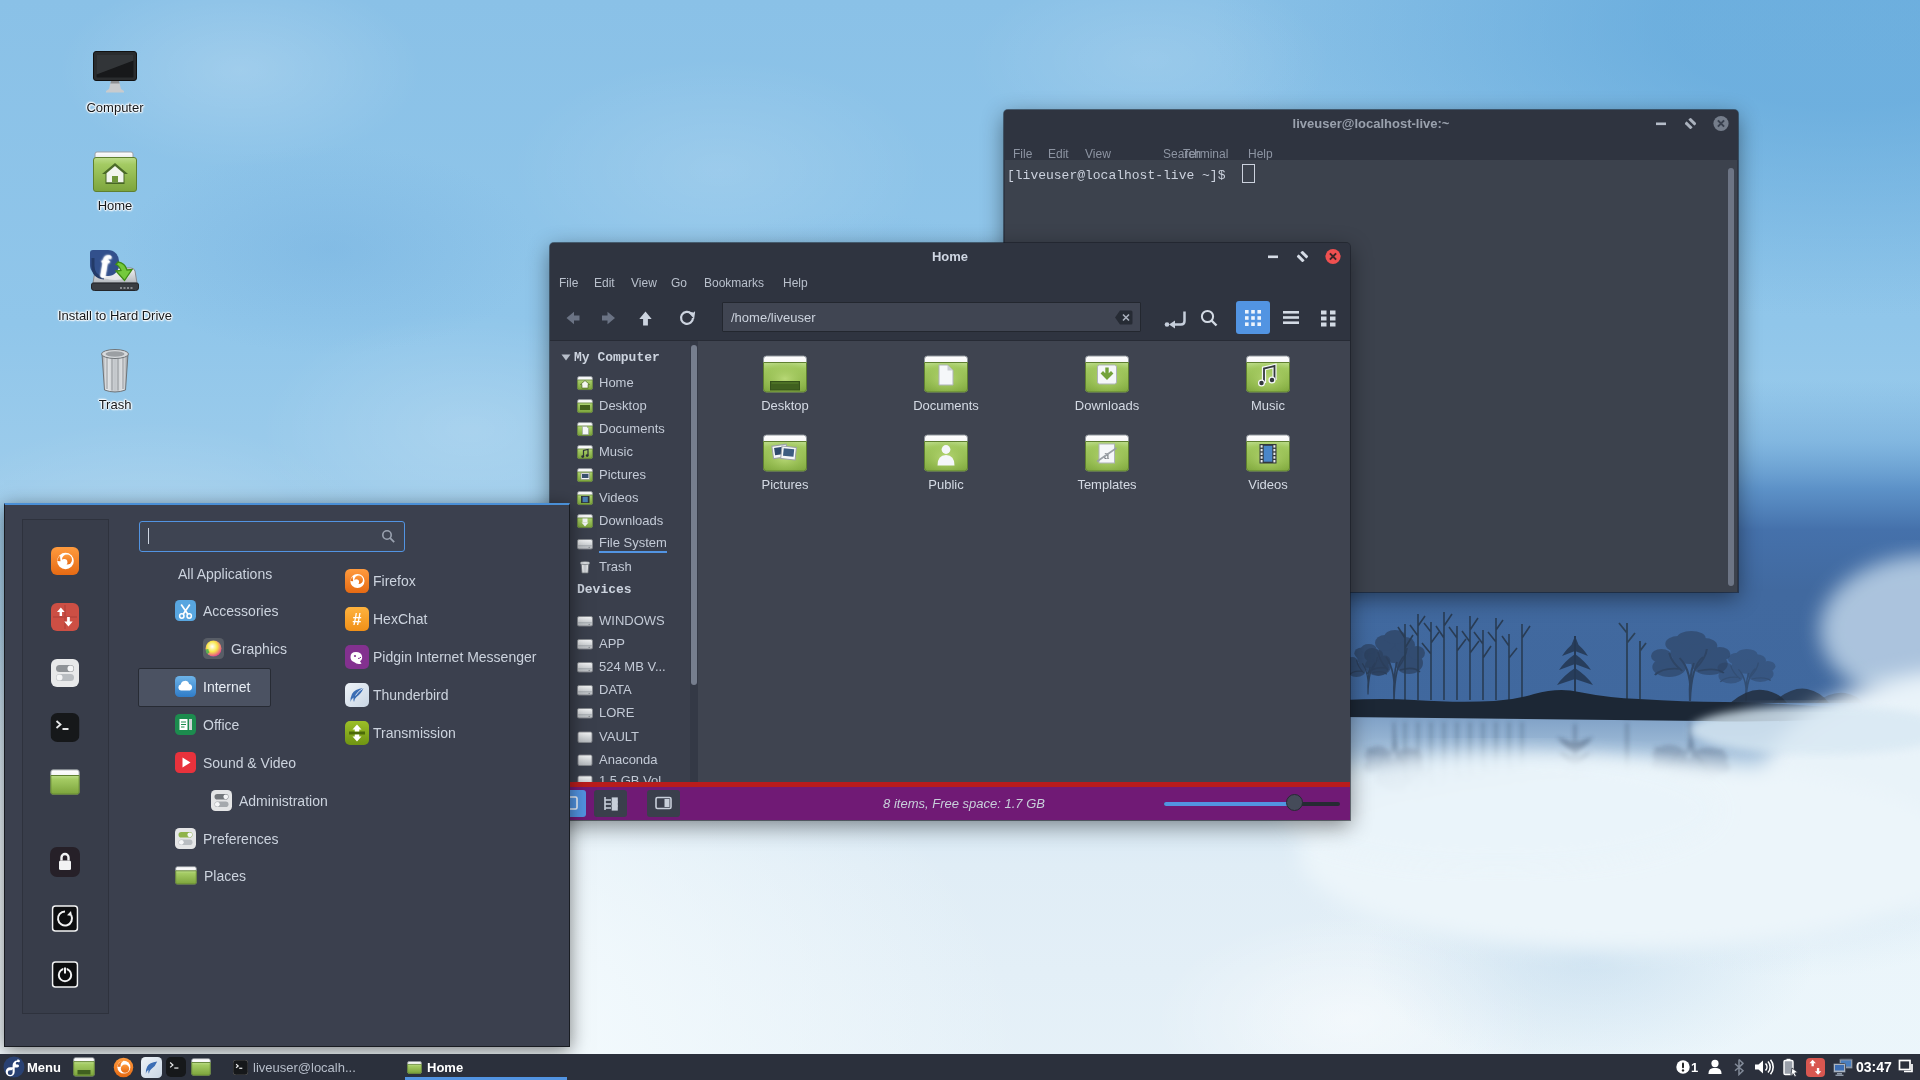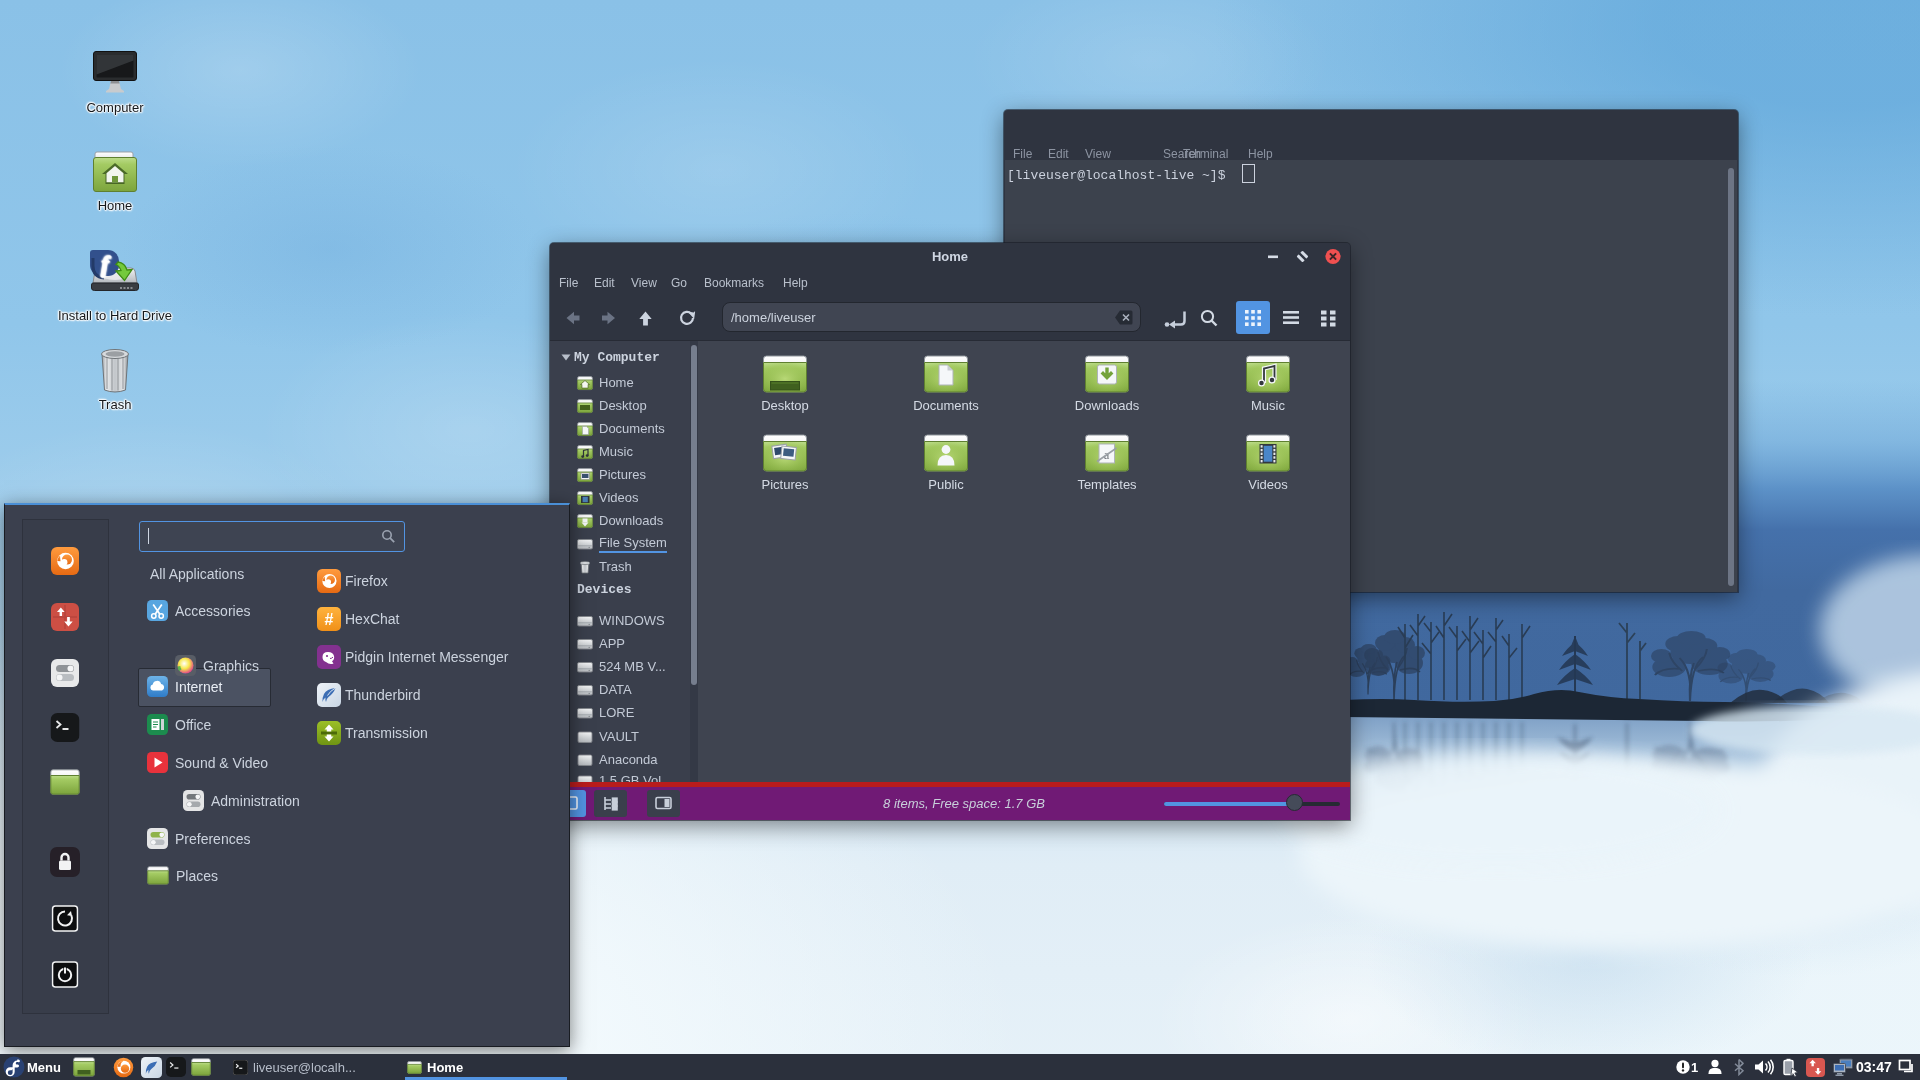--- a/index.html
+++ b/index.html
@@ -20,40 +20,40 @@
 #term .menubar span{position:absolute;top:7px;}
 #term .body{position:absolute;left:1px;top:50px;right:1px;bottom:0;background:#3c424d;}
 #term .prompt{position:absolute;left:2px;top:4px;font-family:"Liberation Mono",monospace;font-size:13px;color:#ccd2de;white-space:pre;}
 #term .cursor{display:inline-block;width:11px;height:17px;border:1.5px solid #ccd2de;vertical-align:-4px;margin-left:17px;}
 #term .scroll{position:absolute;right:3px;top:8px;width:6px;height:418px;background:#6d7585;border-radius:3px;}
 
 #homewin{left:550px;top:243px;width:800px;height:577px;background:#2f3440;}
 #homewin .menubar{position:absolute;left:0;right:0;top:27px;height:25px;color:#b9c0cc;font-size:12px;}
 #homewin .menubar span{position:absolute;top:6px;}
 .toolbar{position:absolute;left:0;right:0;top:52px;height:46px;background:#2f3440;border-bottom:1px solid #272b35;box-sizing:border-box;}
-.pathbar{position:absolute;left:172px;top:7px;width:419px;height:30px;background:#404552;border:1px solid #23272f;border-radius:8px;color:#ccd3de;font-size:13px;line-height:30px;padding-left:8px;box-sizing:border-box;}
+.pathbar{position:absolute;left:172px;top:7px;width:419px;height:30px;background:#404552;border:1px solid #23272f;border-radius:1px;color:#ccd3de;font-size:13px;line-height:30px;padding-left:8px;box-sizing:border-box;}
 .viewbtn{position:absolute;top:6px;width:34px;height:33px;border-radius:3px;}
 #homewin .sidebar{position:absolute;left:0;top:98px;width:140px;bottom:33px;background:#3a3f4c;font-size:13px;color:#c3cad6;}
 #homewin .sscroll{position:absolute;left:140px;top:98px;width:8px;bottom:33px;background:#343946;}
 #homewin .sscroll i{position:absolute;left:1px;width:6px;top:4px;height:340px;background:#767e8e;border-radius:3px;}
 #homewin .view{position:absolute;left:148px;top:98px;right:0;bottom:33px;background:#3f4450;}
 #homewin .sbar{position:absolute;left:0;right:0;bottom:0;height:33px;background:#701a75;border-top:5px solid #b91c1c;font-style:italic;}
 .srow{position:absolute;left:27px;height:23px;display:flex;align-items:center;gap:6px;white-space:nowrap;}
 .shead{position:absolute;left:8px;font-weight:bold;color:#ccd3de;font-family:Liberation Mono, monospace;}
 .ficon{position:absolute;width:110px;text-align:center;color:#d4dae4;font-size:13px;}
 .ficon svg{display:block;margin:0 auto;}
 .ficon .lab{margin-top:5px;}
 
 #menu{position:absolute;left:4px;top:503px;width:566px;height:544px;background:#3b404e;box-shadow:0 4px 18px rgba(0,0,0,0.5);border:1px solid #191c22;border-top:2px solid #4a8fd6;box-sizing:border-box;}
 #menu .favcol{position:absolute;left:17px;top:14px;width:85px;height:493px;background:#383d4a;border:1px solid #2e323d;}
 #menu .fav{position:absolute;left:60px;transform:translateX(-50%);}
 #menu .search{position:absolute;left:134px;top:16px;width:264px;height:29px;background:#3e4452;border:1px solid #5294e2;border-radius:3px;}
 #menu .search .mag{position:absolute;right:8px;top:7px;}
 #menu .search .cur{position:absolute;left:8px;top:6px;width:1px;height:16px;background:#cfd6e2;}
-.mrow{position:absolute;display:flex;align-items:center;gap:7px;color:#ccd3de;font-size:14px;white-space:nowrap;}
+.mrow{position:absolute;display:flex;align-items:center;gap:7px;color:#ccd3de;font-size:14px;white-space:nowrap;margin-left:28px;}
 .mhl{position:absolute;left:133px;top:163px;width:131px;height:37px;background:#4b5262;border:1px solid #272b34;border-radius:2px;}
 
 #taskbar{position:absolute;left:0;top:1054px;width:1920px;height:26px;background:#2b303c;}
 #taskbar .it{position:absolute;top:0;height:26px;display:flex;align-items:center;}
 #taskbar .wtext{color:#b6bdc9;font-size:13px;margin-left:5px;}
 #taskbar .uline{position:absolute;left:405px;top:23px;width:162px;height:3px;background:#5294e2;}
 .tray{position:absolute;top:0;height:26px;display:flex;align-items:center;}
 #clock{position:absolute;left:1856px;top:0;height:26px;line-height:26px;color:#fff;font-weight:bold;font-size:14px;}
 
 .dicon{position:absolute;width:120px;text-align:center;color:#15181c;font-size:13px;
@@ -268,20 +268,31 @@
       </defs>
  <path d="M7 7 h26 l-2.5 36 q-10.5 4 -21 0 z" fill="url(#gtrash)" stroke="#6f7478"></path>
  <path d="M12 9 v33 M17 9.5 v34 M23 9.5 v34 M28 9 v33" stroke="#969a9e" stroke-width="1.4" opacity="0.8"></path>
  <ellipse cx="20" cy="7" rx="13.5" ry="4.5" fill="#d7dadd" stroke="#6f7478"></ellipse>
  <ellipse cx="20" cy="7" rx="9.5" ry="2.8" fill="#9b9fa3"></ellipse>
 </svg>
     <div style="margin-top:4px;">Trash</div>
   </div>
 
 <div class="win" id="term">
+  <div class="tbar" style="color:#9aa1ad;">liveuser@localhost-live:~
+    <svg style="position:absolute;right:0;top:0;" width="130" height="27" viewBox="0 0 130 27">
+      <rect x="48" y="12.5" width="10" height="2.6" fill="#b6bdc9"></rect>
+      <g transform="translate(82.5,13.5) rotate(45)">
+          <rect x="-4.2" y="-4.2" width="8.4" height="8.4" rx="1" fill="#aab1bd"></rect>
+          <rect x="-5.2" y="-1.2" width="10.4" height="2.4" fill="#2f3440"></rect>
+        </g>
+      <circle cx="113" cy="13.5" r="7.6" fill="#757d8b"></circle>
+      <path d="M109.9 10.4 l6.2 6.2 M116.1 10.4 l-6.2 6.2" stroke="#39404e" stroke-width="2"></path>
+    </svg>
+  </div>
   <div class="menubar">
     <span style="left:9px;">File</span>
       <span style="left:44px;">Edit</span>
       <span style="left:81px;">View</span>
     <span style="left:122px;margin-left:37px;">Search</span>
       <span style="left:179px;">Terminal</span>
       <span style="left:244px;">Help</span>
   </div>
   <div class="body">
     <div class="prompt">[liveuser@localhost-live ~]$<span class="cursor"></span></div>
@@ -630,21 +641,21 @@
       </svg>
   </div>
   <div class="mhl"></div>
   <div class="mrow" style="left:145px;top:61px;">All Applications</div>
   <div class="mrow" style="left:142px;top:95px;"><svg width="21" height="21" viewBox="0 0 21 21">
         <rect width="21" height="21" rx="4.5" fill="#58a6e0"></rect>
         <path d="M6.2 4.5 l6.5 9.5 M14.8 4.5 l-6.5 9.5" stroke="#fff" stroke-width="1.7"></path>
         <circle cx="6.8" cy="16" r="2.2" fill="none" stroke="#fff" stroke-width="1.5"></circle>
         <circle cx="14.2" cy="16" r="2.2" fill="none" stroke="#fff" stroke-width="1.5"></circle>
       </svg>Accessories</div>
-  <div class="mrow" style="left:142px;top:150px;padding-left:28px;"><svg width="21" height="21" viewBox="0 0 21 21">
+  <div class="mrow" style="left:142px;top:133px;padding-left:28px;"><svg width="21" height="21" viewBox="0 0 21 21">
         <defs>
           <radialGradient id="grb" cx="0.42" cy="0.38" r="0.8">
             <stop offset="0" stop-color="#fff"></stop>
             <stop offset="0.4" stop-color="#f7e84c"></stop>
             <stop offset="0.8" stop-color="#e2418a"></stop>
             <stop offset="1" stop-color="#c42a9a"></stop>
           </radialGradient>
         </defs>
         <rect width="21" height="21" rx="4.5" fill="#585d66"></rect>
         <circle cx="10.5" cy="10.5" r="8" fill="url(#grb)"></circle>

